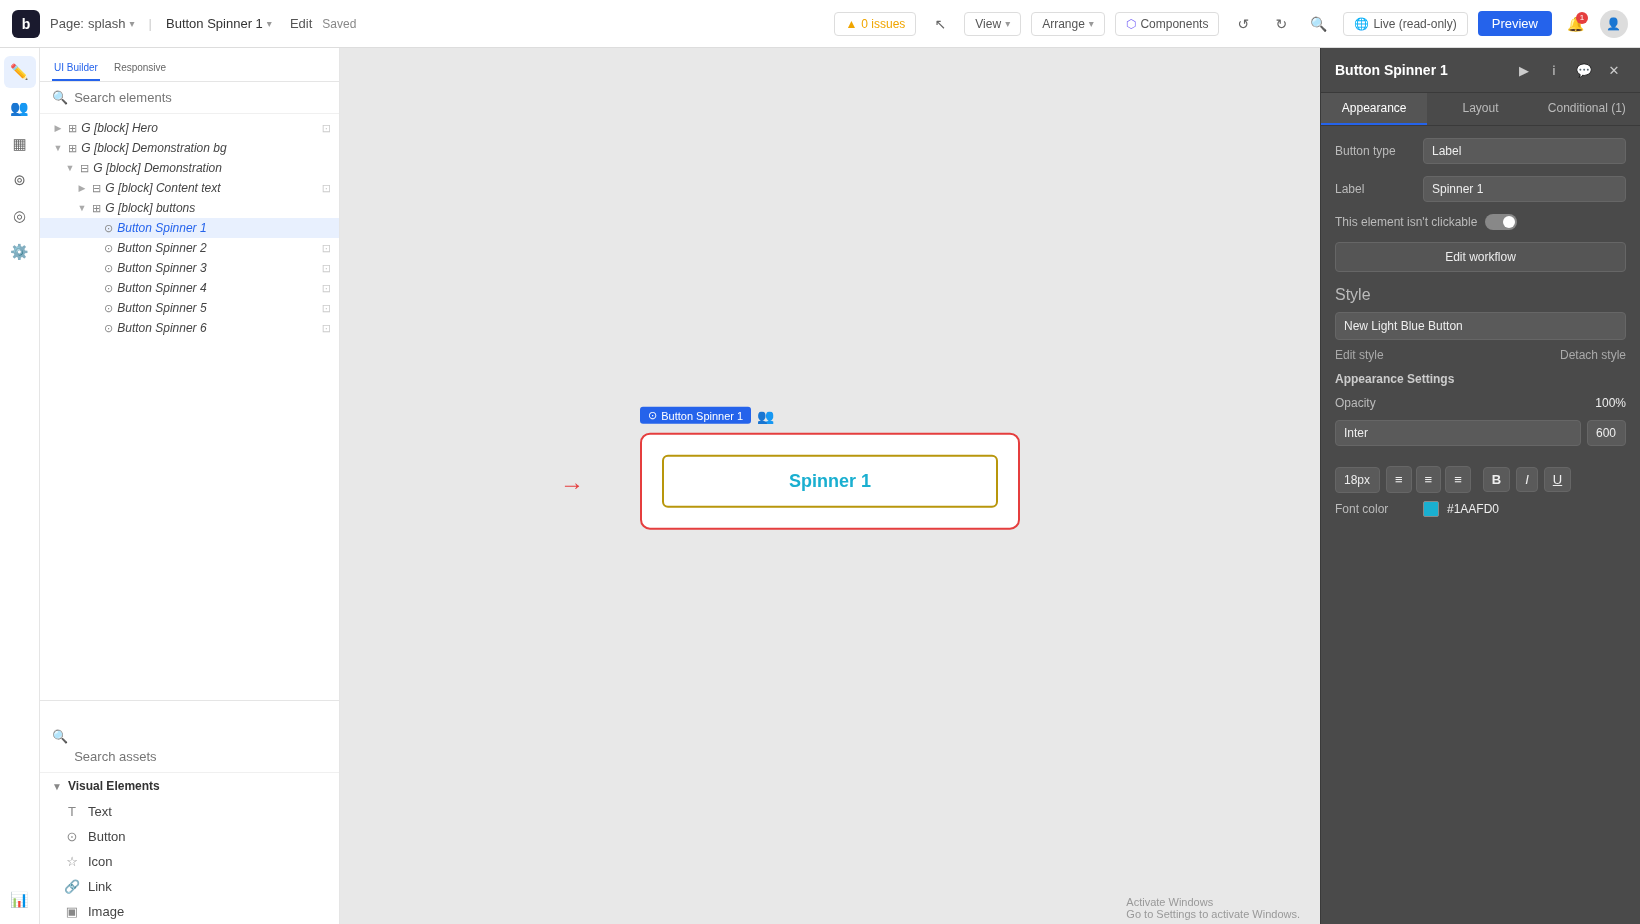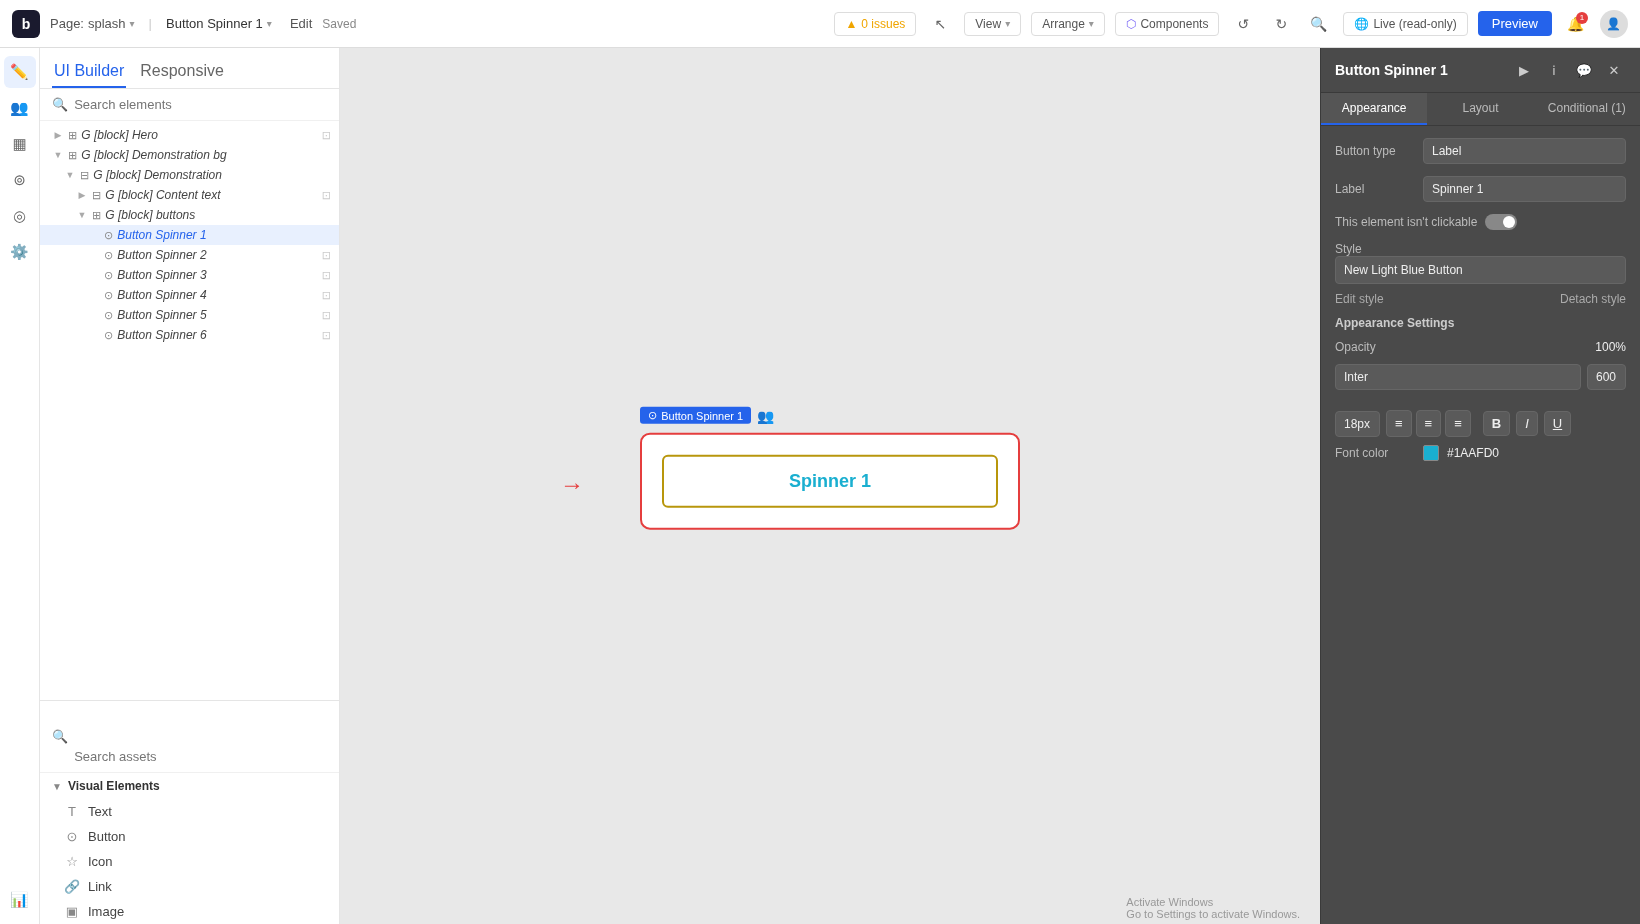--- a/index.html
+++ b/index.html
@@ -96,21 +96,21 @@
       overflow: hidden;
       z-index: 80;
     }
     .left-panel-tabs {
       display: flex;
       padding: 8px 12px 0;
       gap: 12px;
       border-bottom: 1px solid #e5e5e5;
     }
     .left-panel-tab {
-      font-size: 16px;
+      font-size: 10px;
       padding: 6px 2px;
       cursor: pointer;
       color: #666;
       border-bottom: 2px solid transparent;
     }
     .left-panel-tab.active {
       color: #2563eb;
       border-bottom: 2px solid #2563eb;
     }
     .search-box {
@@ -329,21 +329,21 @@
       width: 12px; height: 12px; background: #fff;
       border-radius: 50%; position: absolute; top: 2px; left: 18px;
     }
     .rp-btn {
       width: 100%; padding: 7px;
       background: #555; border: 1px solid #666;
       border-radius: 4px; color: #eee; font-size: 12px;
       cursor: pointer; text-align: center;
     }
     .rp-section-title {
-      font-size: 12px; color: #bbb; margin-top: 4px;
+      font-size: 16px; color: #bbb; margin-bottom: 8px; margin-top: 4px;
     }
     .rp-style-row {
       display: flex; align-items: center; margin-bottom: 8px;
     }
     .rp-style-select-wrap {
       flex: 1; position: relative;
     }
     .rp-style-select-wrap select {
       width: 100%; padding: 6px 8px;
       background: #5a5a5a; border: 1px solid #666;
@@ -657,20 +657,23 @@
       </div>
     </div>
 
     <div class="rp-field">
       <span class="rp-field-label">This element isn't clickable</span>
       <div class="rp-toggle">
         <div class="rp-toggle-knob"></div>
       </div>
     </div>
 
+    <div style="margin-bottom:14px;">
+      <div class="rp-btn">Edit workflow</div>
+    </div>
 
     <div class="rp-section-title">Style</div>
     <div class="rp-style-row">
       <div class="rp-style-select-wrap">
         <select class="rp-select">
           <option>New Light Blue Button</option>
         </select>
       </div>
     </div>
     <div class="rp-style-links">

